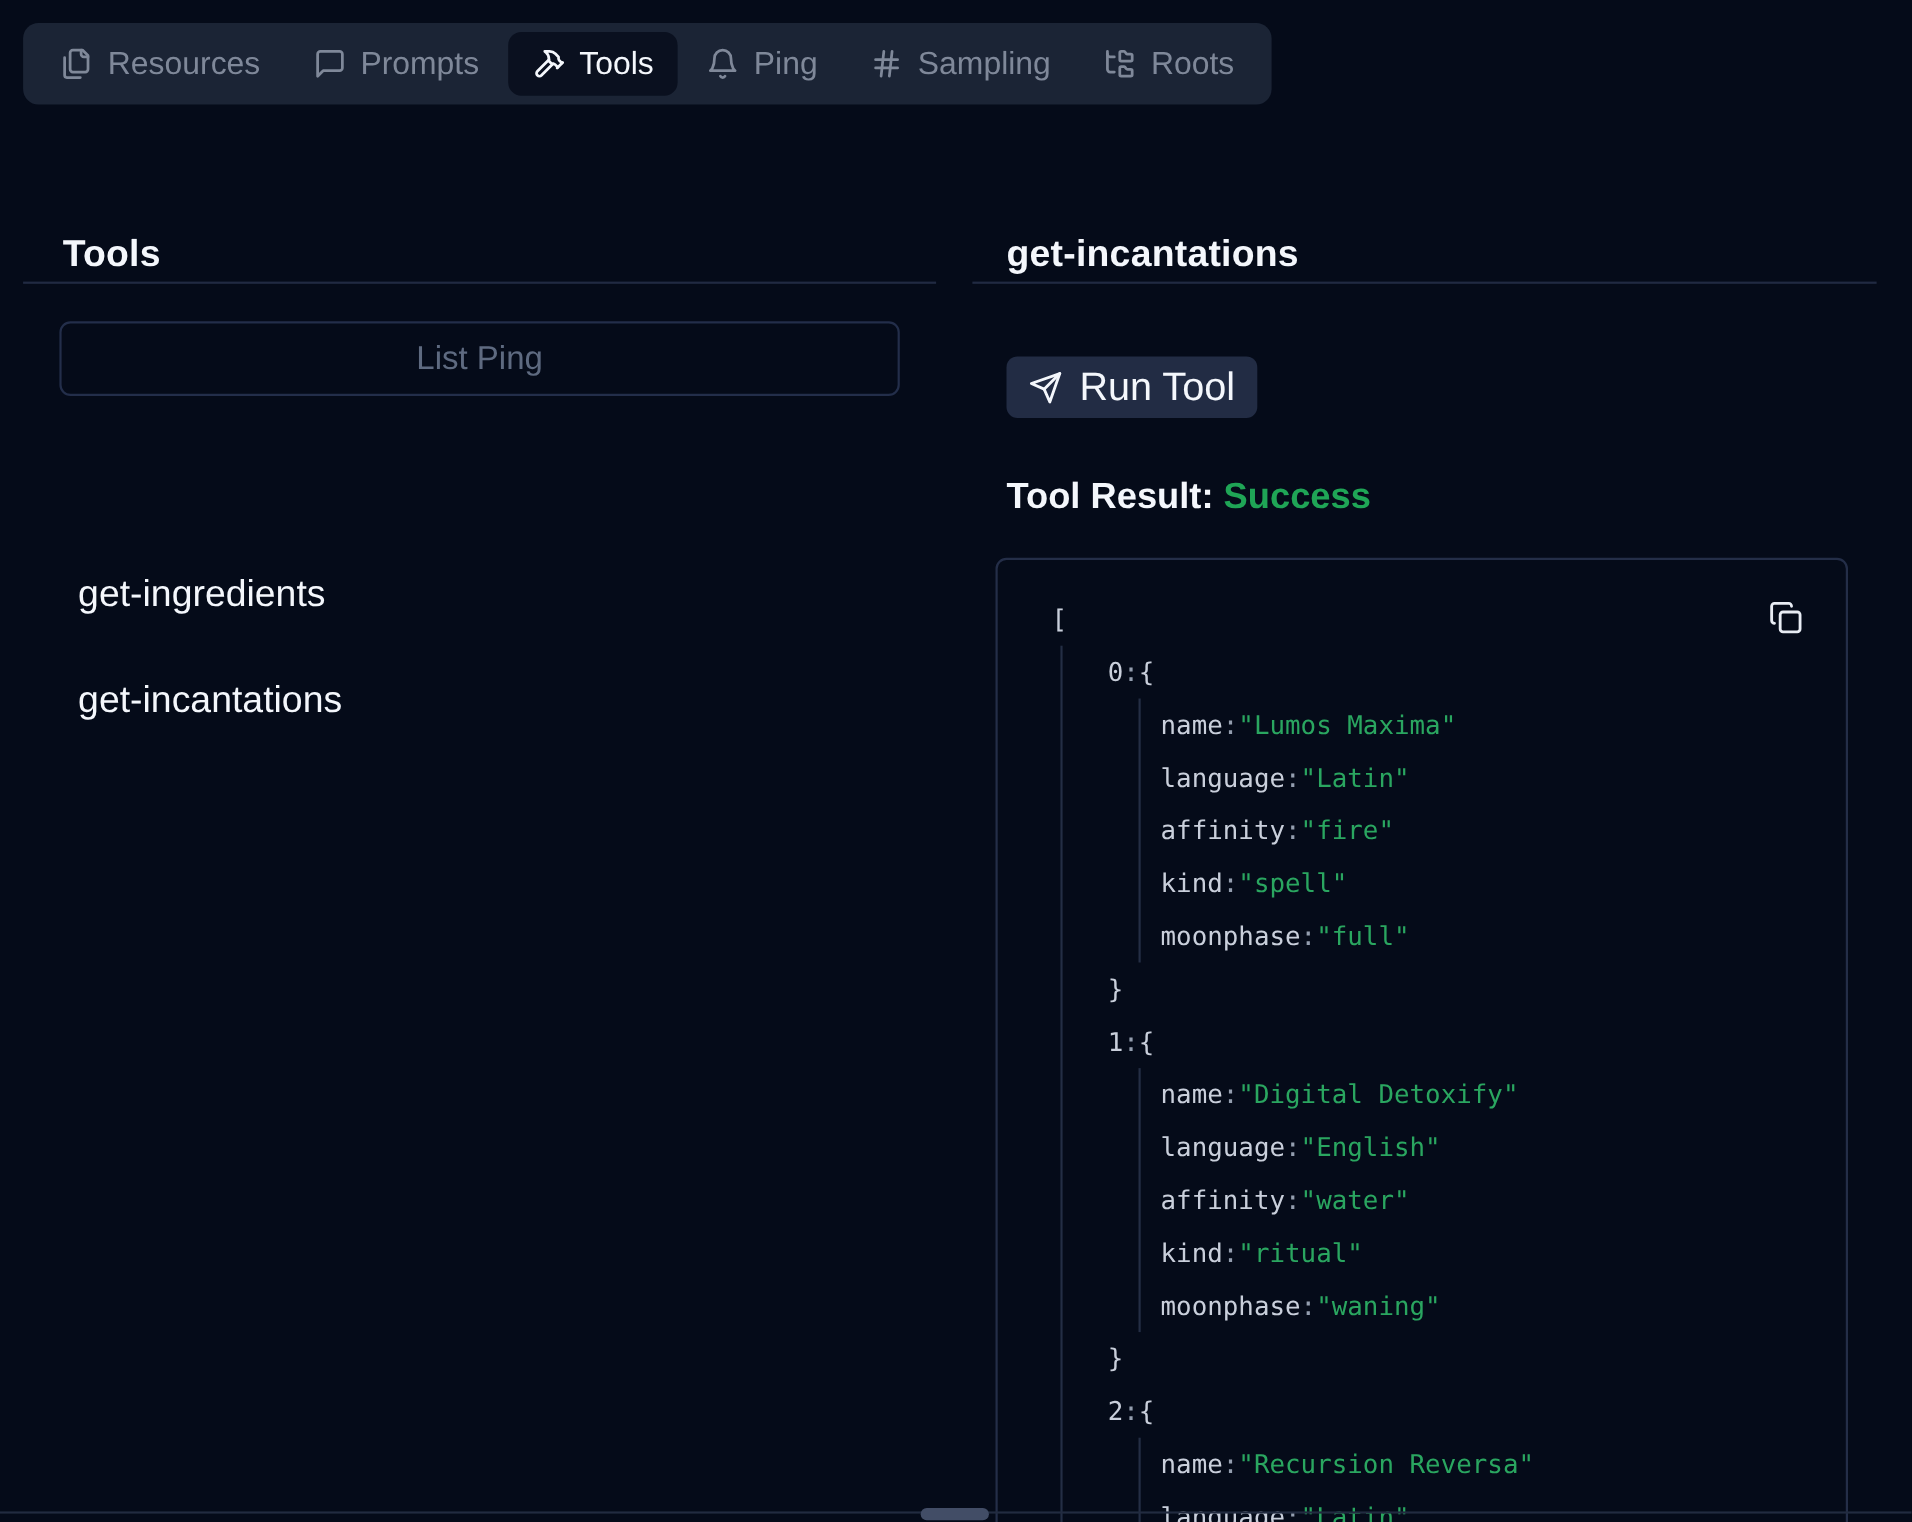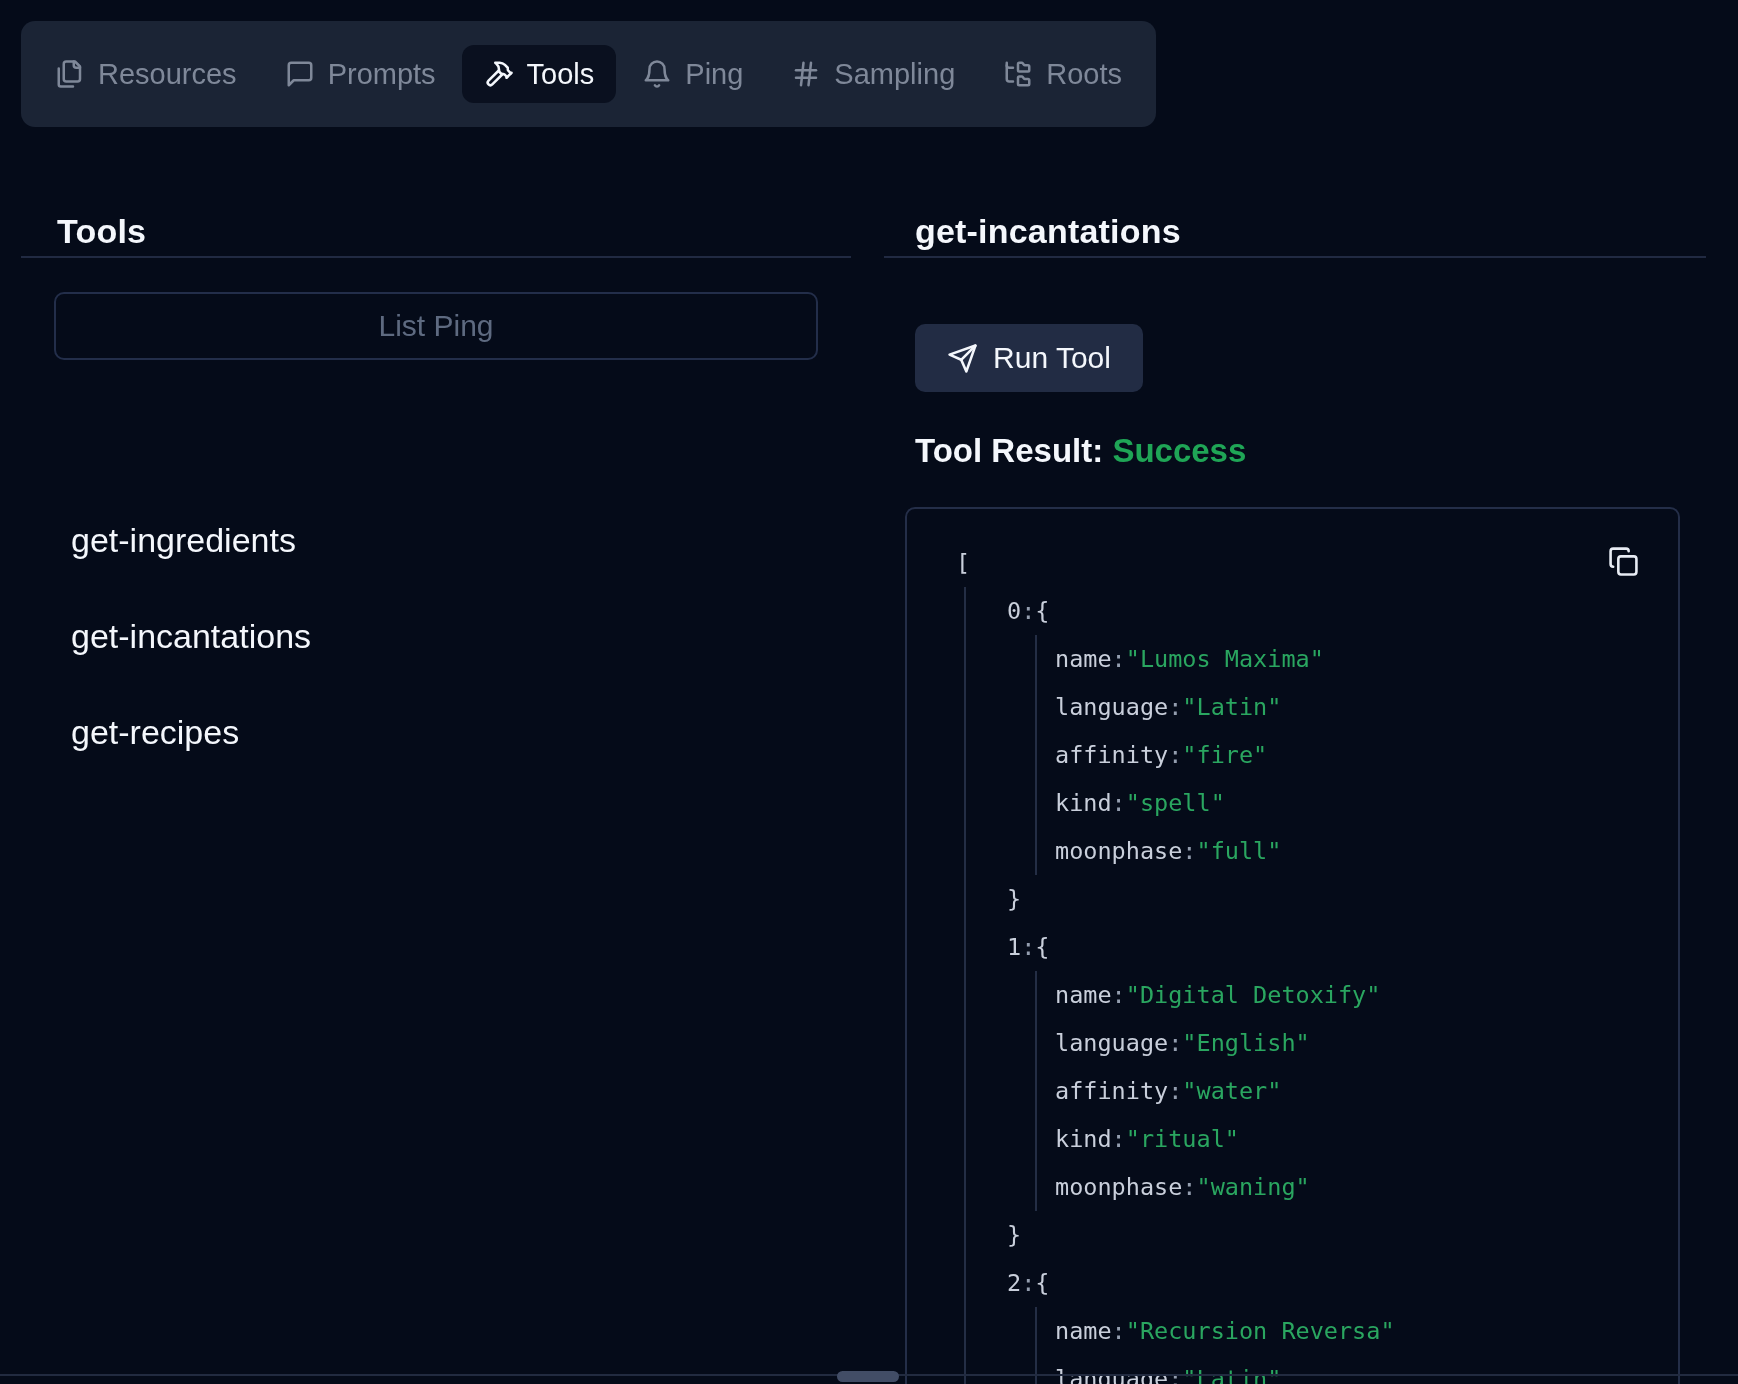--- a/index.html
+++ b/index.html
@@ -10,21 +10,21 @@
     --panel-border:#242E48; --guide:#242E45; --disabled-text:#5E6A80;
     --scroll-track:#222B40; --scroll-thumb:#424D66;
   }
   html,body{margin:0;padding:0;background:var(--background);}
   .stage{position:relative;width:1738px;height:1384px;background:var(--background);
     overflow:hidden;font-family:"Liberation Sans",sans-serif;color:var(--primary-text);}
   svg{display:block;}
 
   
   .tabbar{position:absolute;left:21px;top:21px;height:74px;border-radius:14px;
-    background:var(--tabbar-bg);display:inline-flex;align-items:center;padding:16px 12px;gap:4px;}
+    background:var(--tabbar-bg);display:inline-flex;align-items:center;padding:0 12px;gap:4px;}
   .tab{display:flex;align-items:center;gap:13px;height:58px;padding:0 22px;border-radius:12px;
     color:var(--muted-text);font-size:29px;font-weight:500;cursor:pointer;white-space:nowrap;}
   .tab.active{background:var(--active-tab-bg);color:var(--primary-text);}
   .tab .ticon{width:30px;height:30px;}
   .tab .ticon svg{width:30px;height:30px;}
 
   
   .heading{position:absolute;top:184px;font-size:34px;font-weight:700;letter-spacing:.2px;}
   #left-title{left:57px;}
   #right-title{left:915px;}
@@ -35,22 +35,22 @@
   .btn{position:absolute;display:flex;align-items:center;justify-content:center;
     border:2px solid var(--border);border-radius:10px;background:transparent;
     font-size:30px;font-family:"Liberation Sans",sans-serif;cursor:pointer;}
   #list-tools-btn{left:54px;top:292px;width:764px;height:68px;color:var(--disabled-text);}
   #clear-btn{left:54px;top:396px;width:764px;height:68px;color:#ECF1F8;}
 
   .tool-list{position:absolute;left:71px;top:506px;text-align:center;}
   .tool-item{height:68px;margin-bottom:28px;display:flex;align-items:center;
     font-size:34px;color:var(--primary-text);cursor:pointer;}
 
-  #run-tool-btn{left:915px;top:324px;width:228px;height:68px;background:var(--button-secondary-bg);
-    border:none;border-radius:10px;color:var(--primary-text);font-size:30px;font-weight:500;gap:15px;}
+  #run-tool-btn{left:915px;top:324px;width:228px;height:56px;background:var(--button-secondary-bg);
+    border:none;border-radius:10px;color:var(--primary-text);font-size:36px;font-weight:500;gap:15px;}
   #run-tool-btn svg{width:31px;height:31px;}
 
   .tool-result{position:absolute;left:915px;top:432px;font-size:33px;font-weight:700;}
   .tool-result .status{color:var(--success-green);text-align:center;}
 
   
   .json-panel{position:absolute;left:905px;top:507px;width:775px;height:910px;
     border:2px solid var(--panel-border);border-radius:10px;box-sizing:border-box;}
   .copy-btn{position:absolute;top:34px;right:34px;width:36px;height:36px;background:none;border:none;
     padding:0;color:#E8ECF4;cursor:pointer;}
@@ -136,21 +136,20 @@
         <span>Roots</span>
       </div>
     </nav>
 
   <h2 class="heading" id="left-title">Tools</h2>
   <div class="divider" id="left-divider"></div>
   <button class="btn" id="list-tools-btn">List Ping</button>
   <div class="tool-list" id="tool-list">
       <div class="tool-item">get-ingredients</div>
       <div class="tool-item">get-incantations</div>
-      <div class="tool-item">get-recipes</div>
     </div>
 
   <h2 class="heading" id="right-title">get-incantations</h2>
   <div class="divider" id="right-divider"></div>
   <button class="btn" id="run-tool-btn">
     <span class="ticon" id="run-icon">
         <svg viewBox="0 0 24 24" fill="none" stroke="currentColor" stroke-width="2" stroke-linecap="round" stroke-linejoin="round">
           <path d="m22 2-7 20-4-9-9-4Z"></path>
           <path d="M22 2 11 13"></path>
         </svg>

